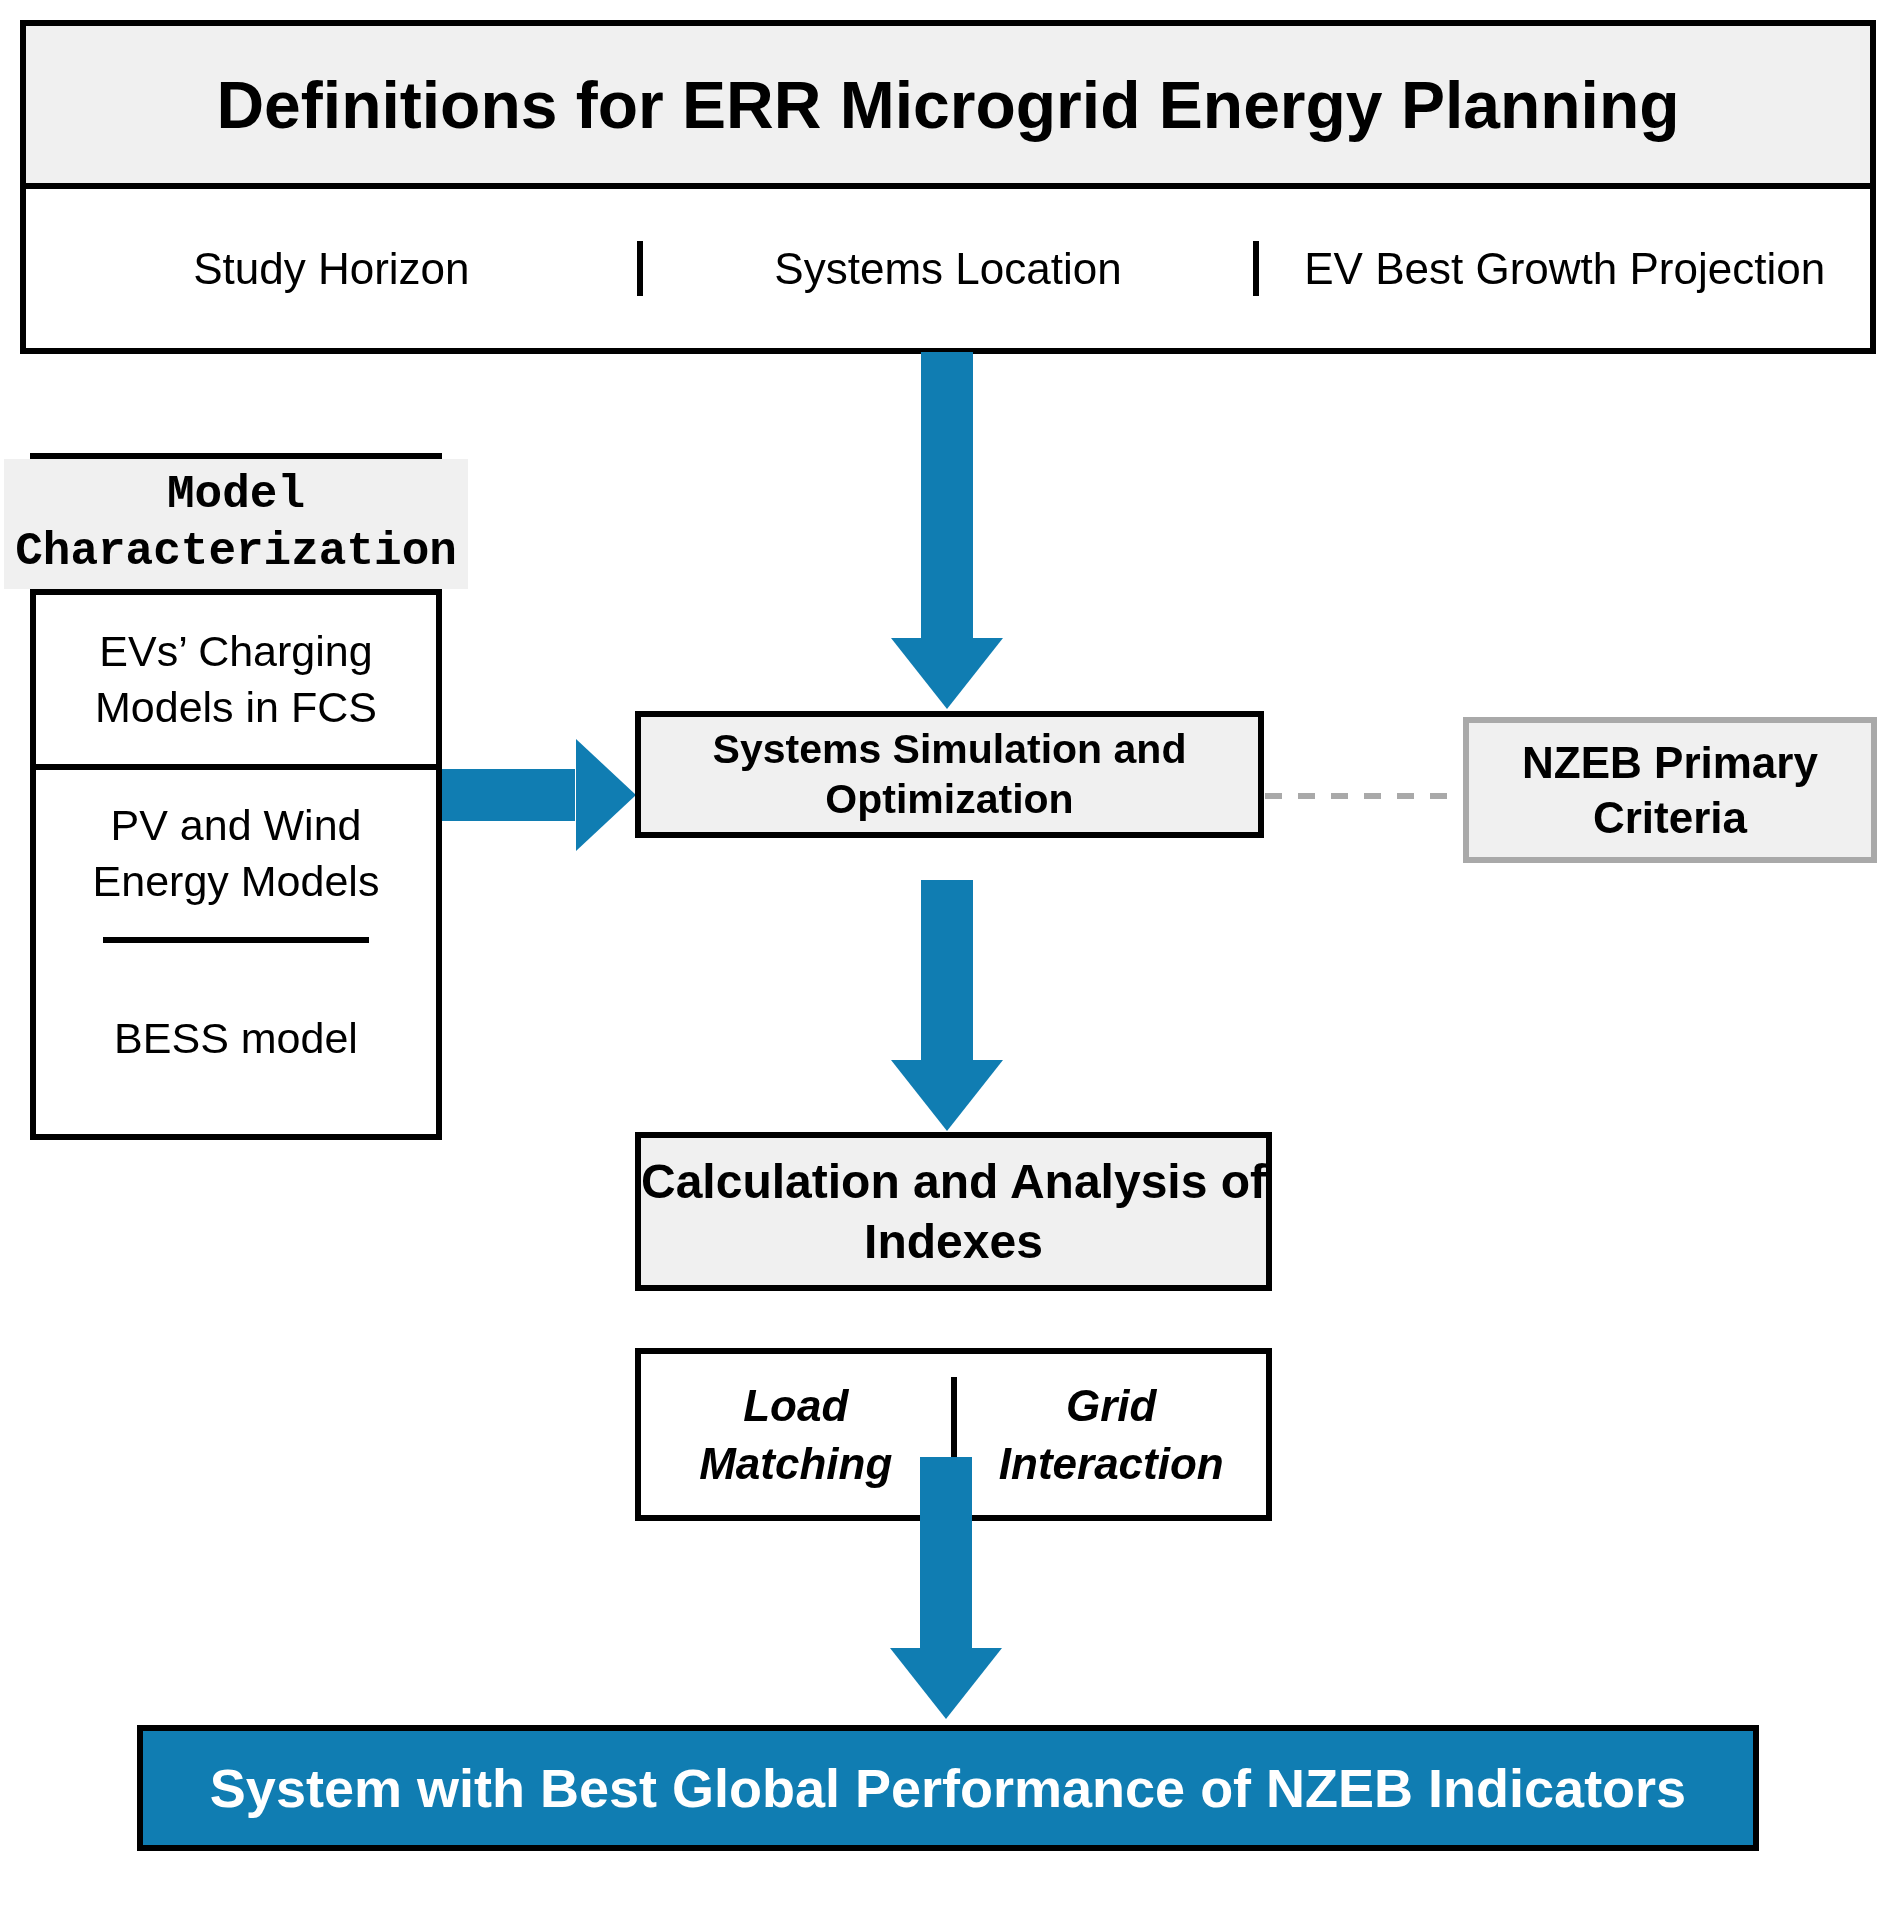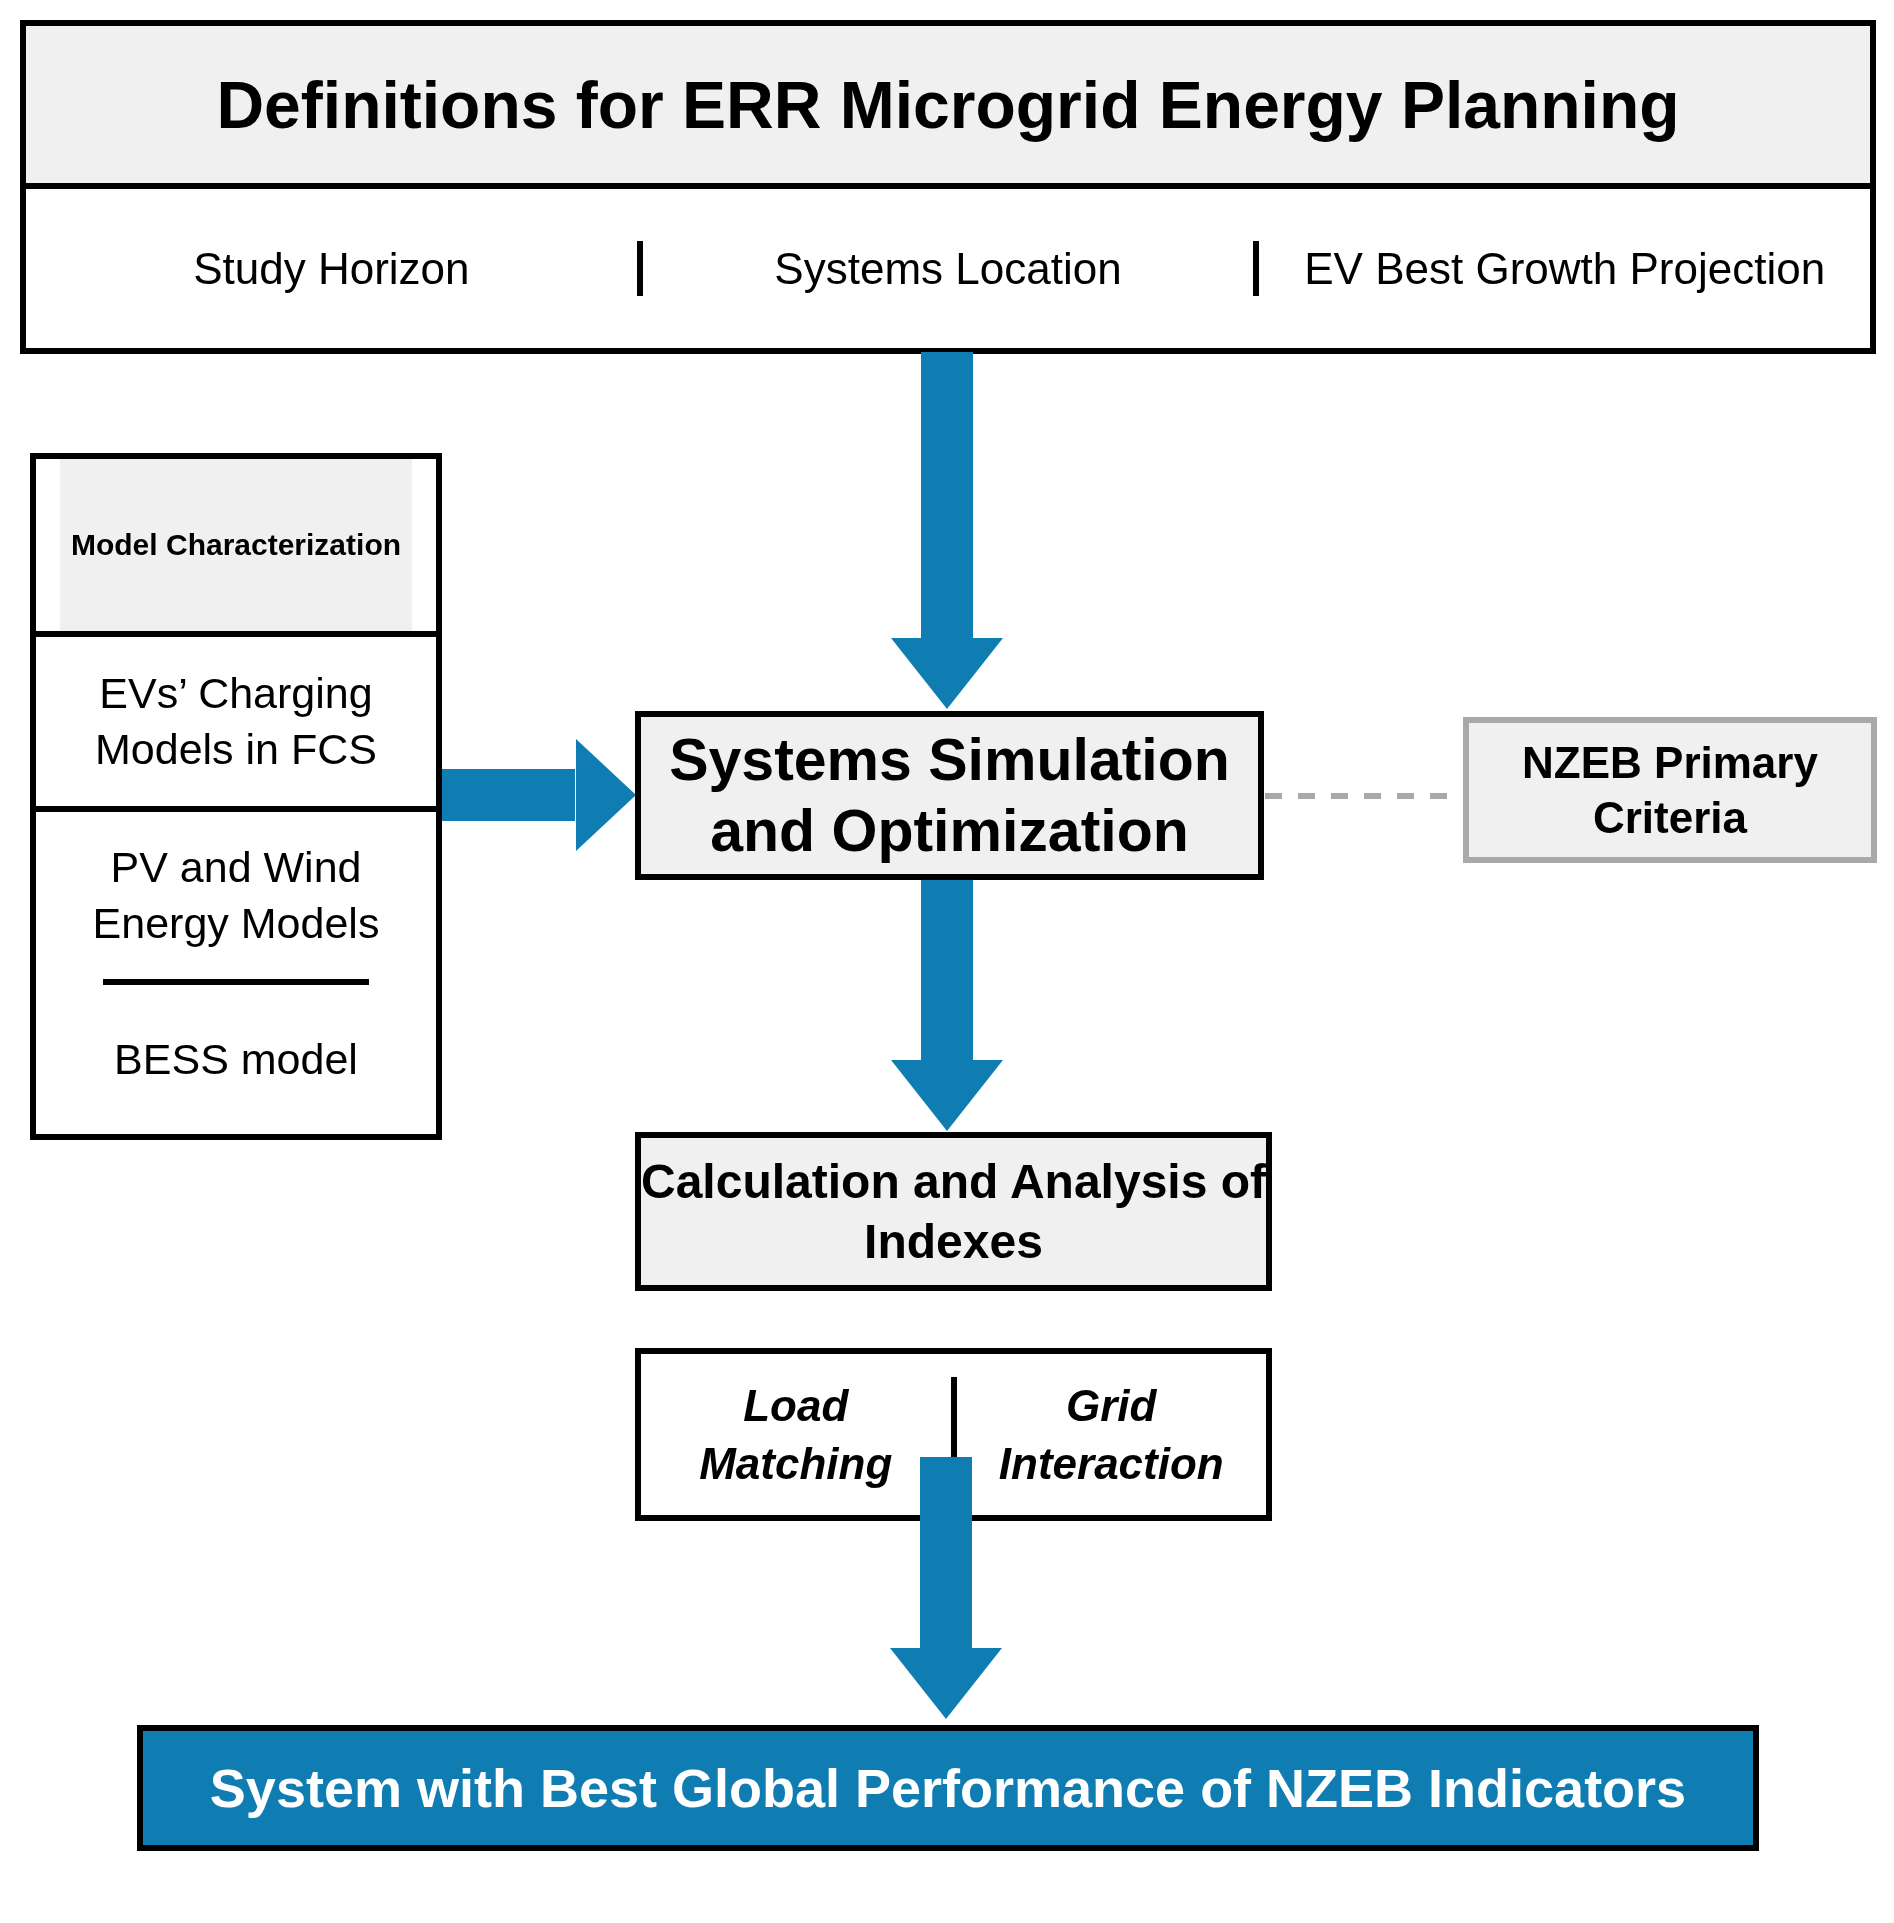--- a/index.html
+++ b/index.html
@@ -47,34 +47,34 @@
     border:6.4px solid var(--line-black);
     background:#ffffff;
     display:flex;flex-direction:column;
   }
   .mc-sec{
     display:flex;align-items:center;justify-content:center;text-align:center;
     font-size:43px;line-height:1.3;
     padding:0 11px;
   }
   .mc-sec.hdr{
-    height:172px;
+    height:130px;
     background:var(--fill-gray);
-    font-weight:bold;font-size:30px;line-height:1.25;
+    font-weight:bold;font-size:46px;line-height:1.25;font-family:Liberation Mono, monospace;
   }
   .mc-sec.s2{height:169px;border-top:6.4px solid var(--line-black);}
   .mc-sec.s3{height:167px;border-top:6.4px solid var(--line-black);}
   .mc-sec.s4{flex:1;border-top:6.4px solid var(--line-black);}
 
   
   .sys-box{
-    left:635px;top:711px;width:629px;height:169px;
+    left:635px;top:711px;width:629px;height:127px;
     background:var(--fill-gray);
     border:6.4px solid var(--line-black);
-    font-size:59px;font-weight:bold;line-height:1.2;
+    font-size:41px;font-weight:bold;line-height:1.2;
   }
 
   
   .dash-line{
     left:1265px;top:793px;width:198px;height:5.6px;
     background:repeating-linear-gradient(90deg,var(--gray-border) 0 17.5px,transparent 17.5px 33px);
   }
 
   
   .nzeb-box{

